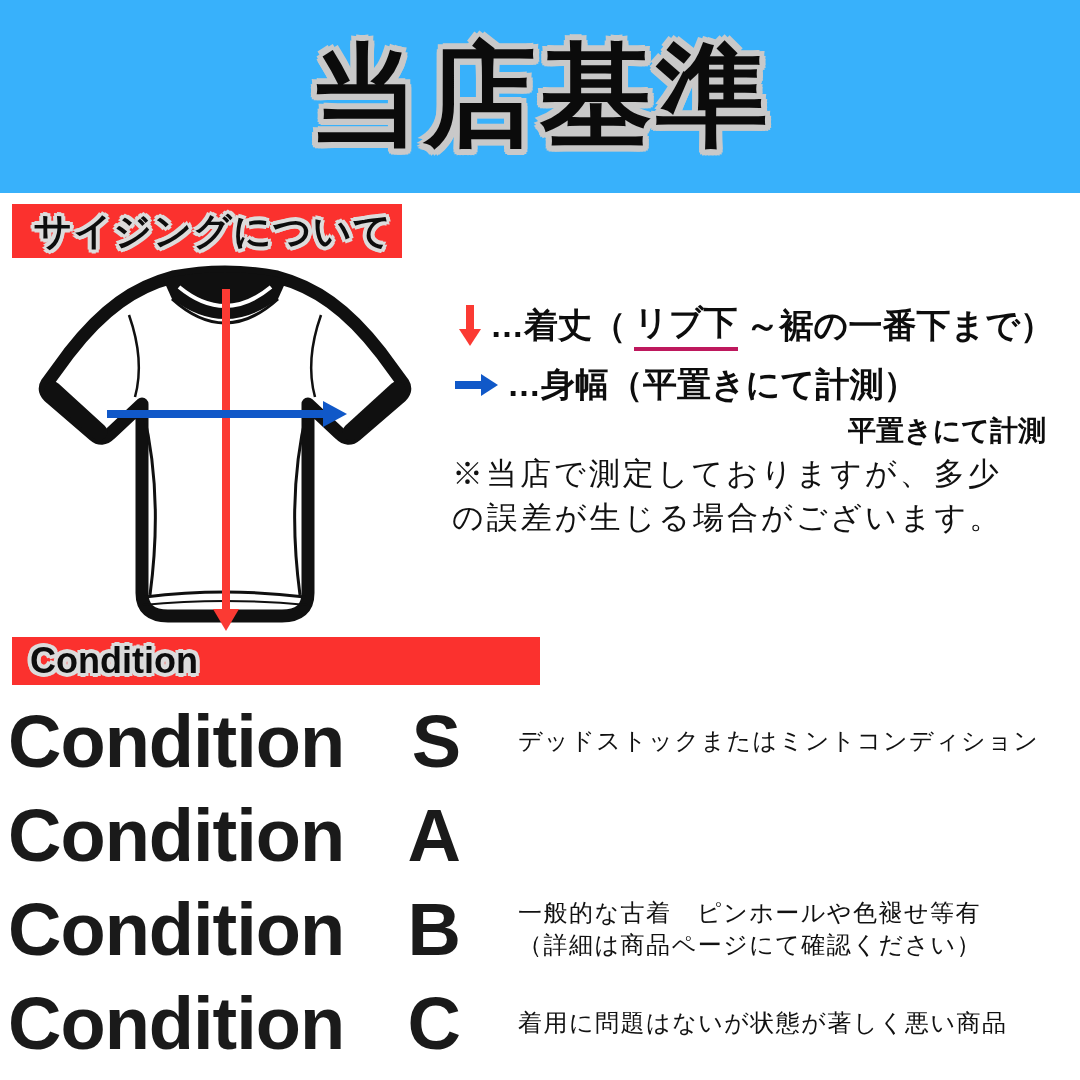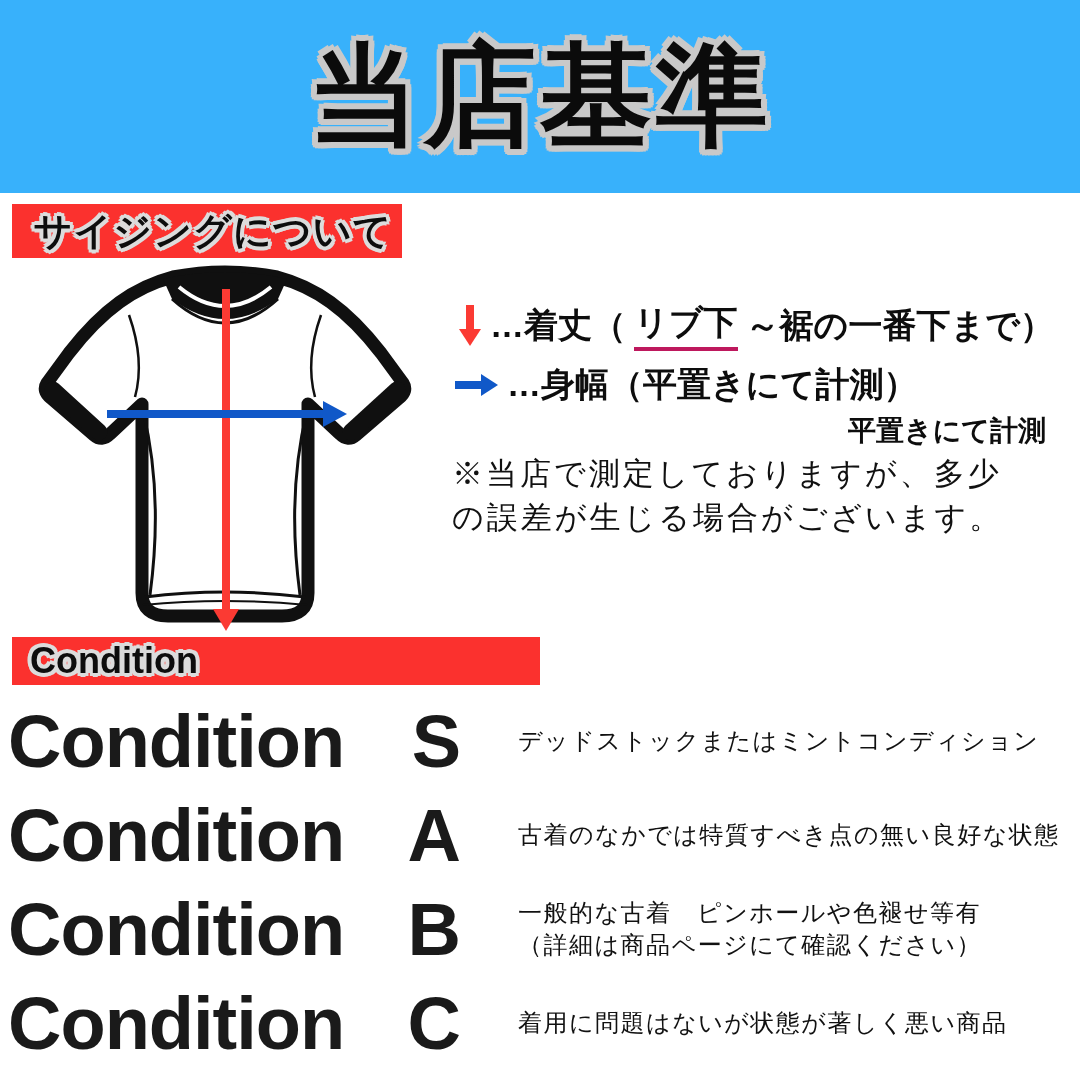--- a/index.html
+++ b/index.html
@@ -150,23 +150,20 @@
     </div>
     <div class="cond-desc">
       <div>デッドストックまたはミントコンディション</div>
     </div>
   </div>
   <div class="cond-row">
     <div class="cond-label">
       <span>Condition</span>
       <span class="cond-grade">A</span>
     </div>
-    <div class="cond-desc">
-      <div>古着のなかでは特質すべき点の無い良好な状態</div>
-    </div>
   </div>
   <div class="cond-row">
     <div class="cond-label">
       <span>Condition</span>
       <span class="cond-grade">B</span>
     </div>
     <div class="cond-desc">
       <div>一般的な古着　ピンホールや色褪せ等有</div>
       <div>（詳細は商品ページにて確認ください）</div>
     </div>

